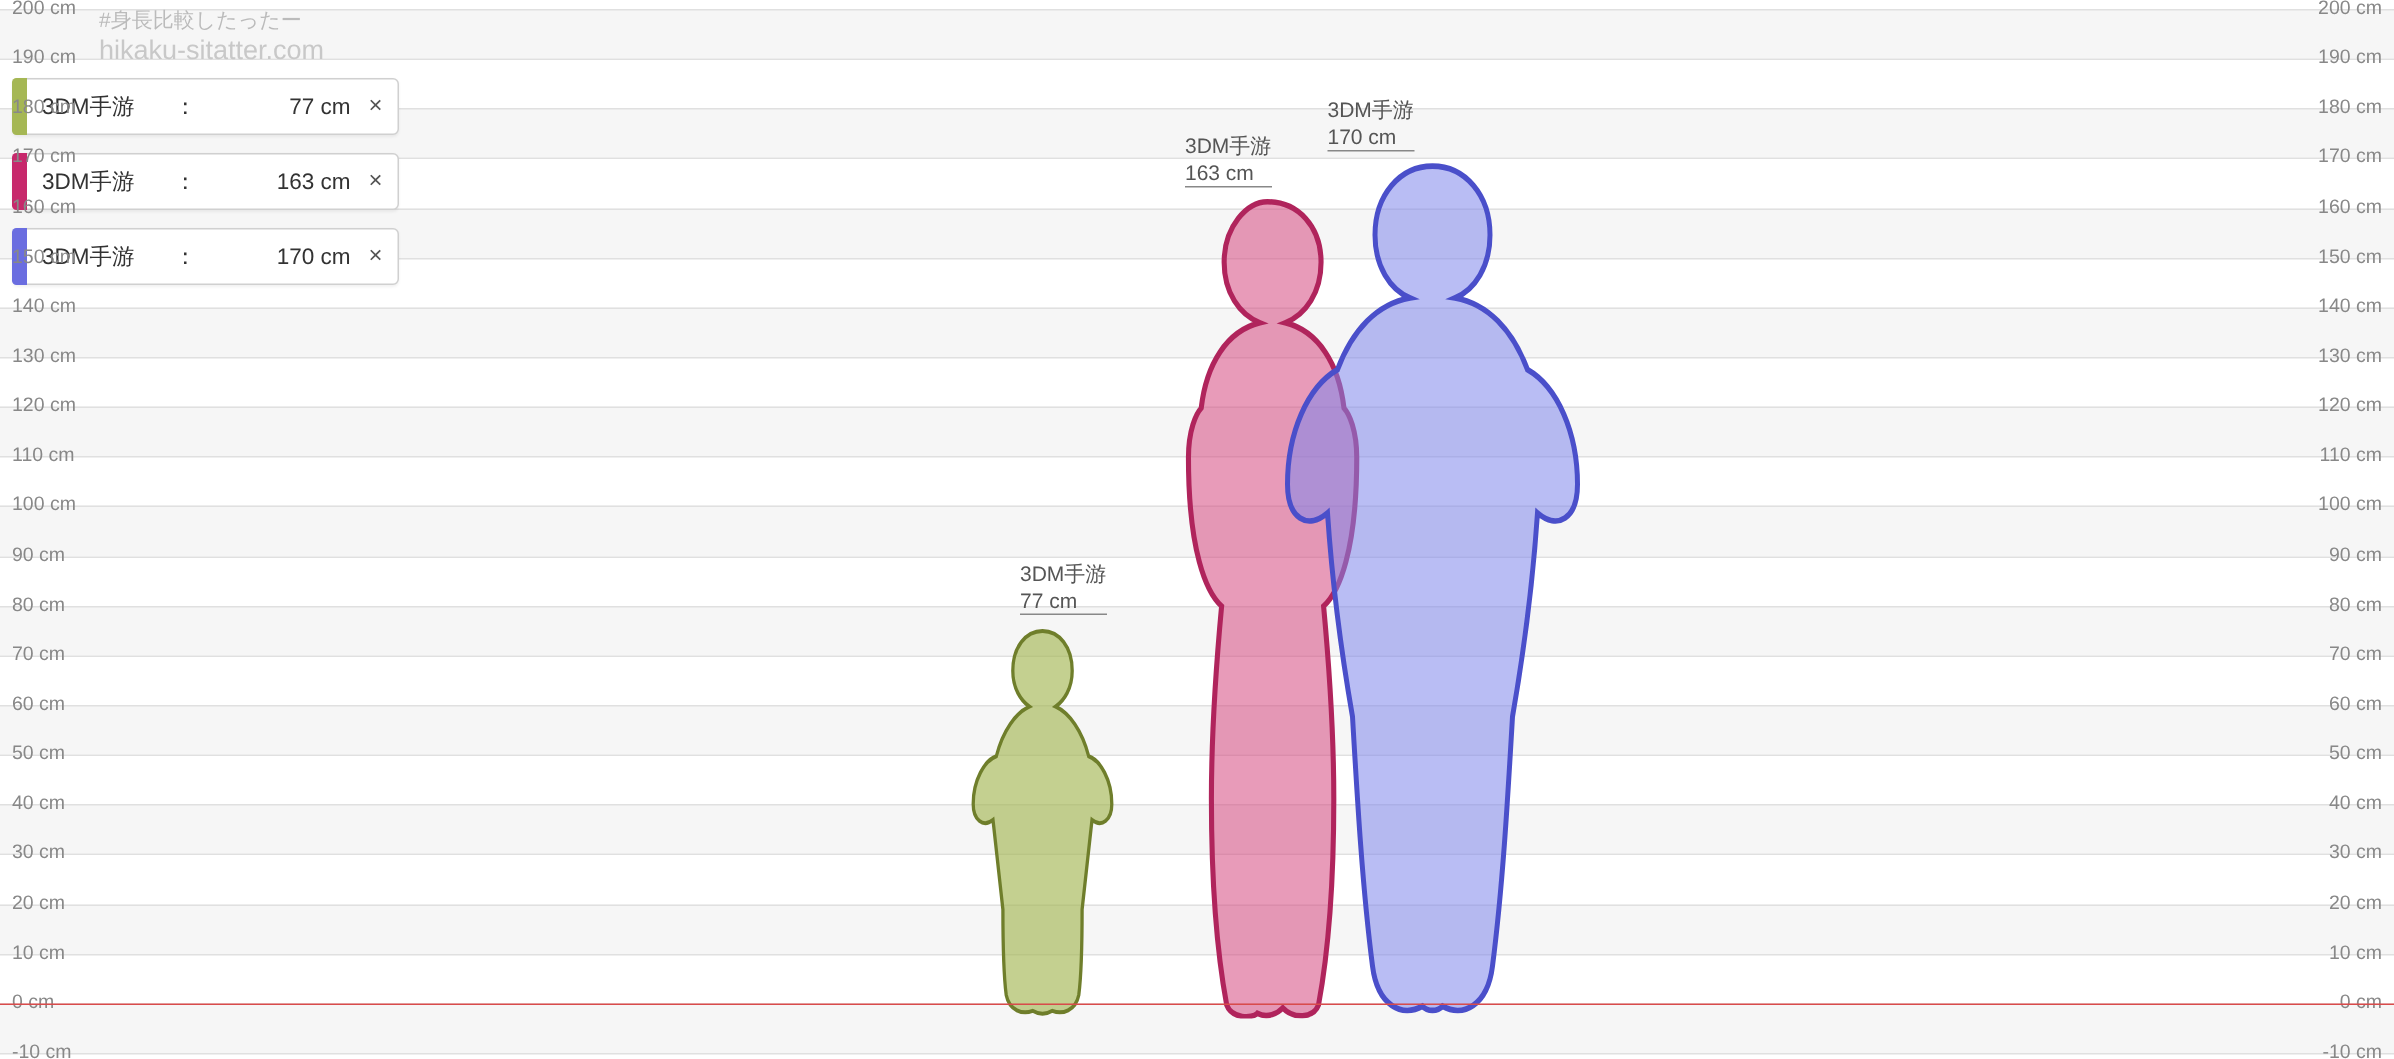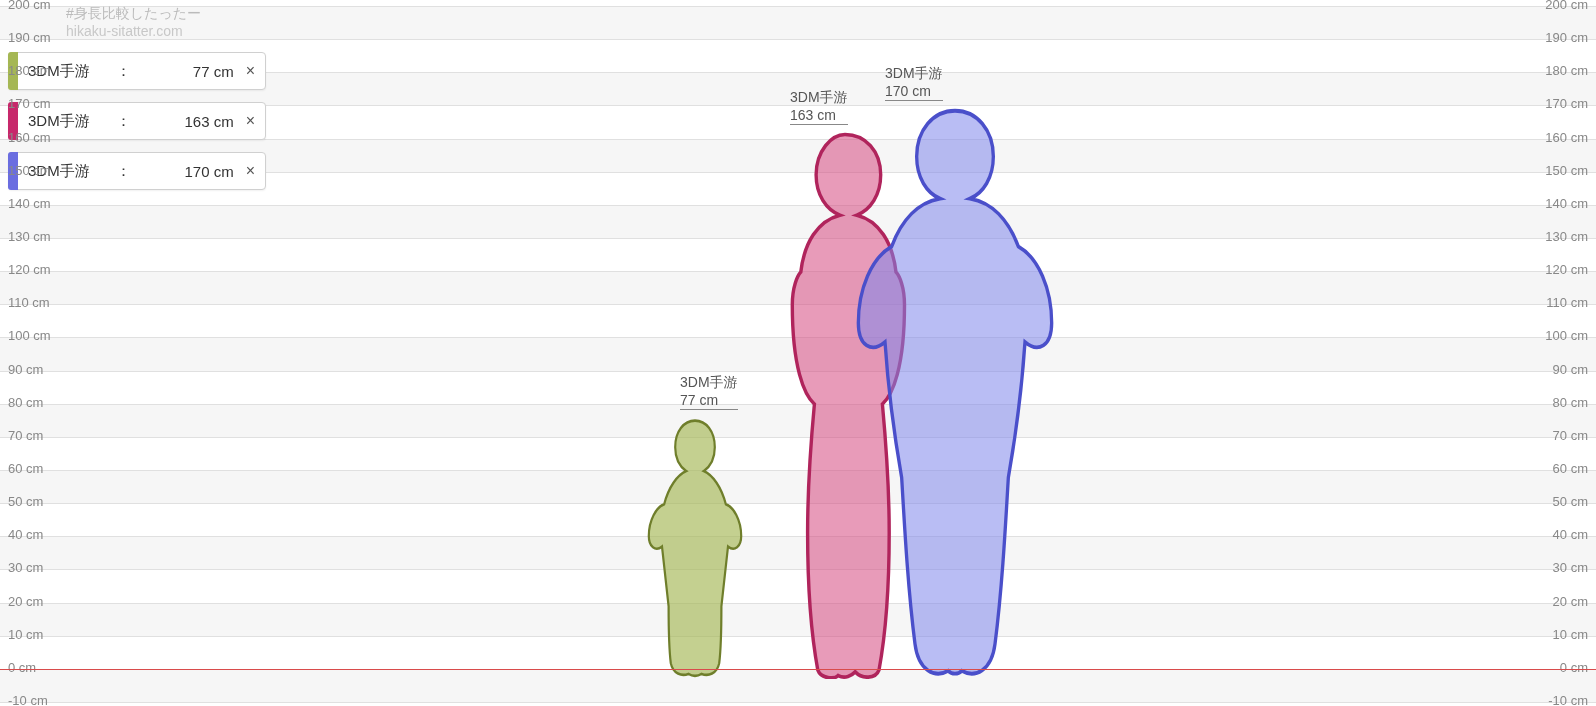--- a/index.html
+++ b/index.html
@@ -47,21 +47,21 @@
     background: #d94b4b;
   }
   .watermark {
     position: absolute;
     top: 4px;
     left: 66px;
     font-size: 14px;
     color: #bbb;
     line-height: 1.3;
   }
-  .watermark .line2 { color: #c8c8c8; font-size: 14px; }
+  .watermark .line2 { color: #c8c8c8; font-size: 18px; }
 
   
   .legend {
     position: absolute;
     top: 52px;
     left: 8px;
     display: flex;
     flex-direction: column;
     gap: 12px;
   }

